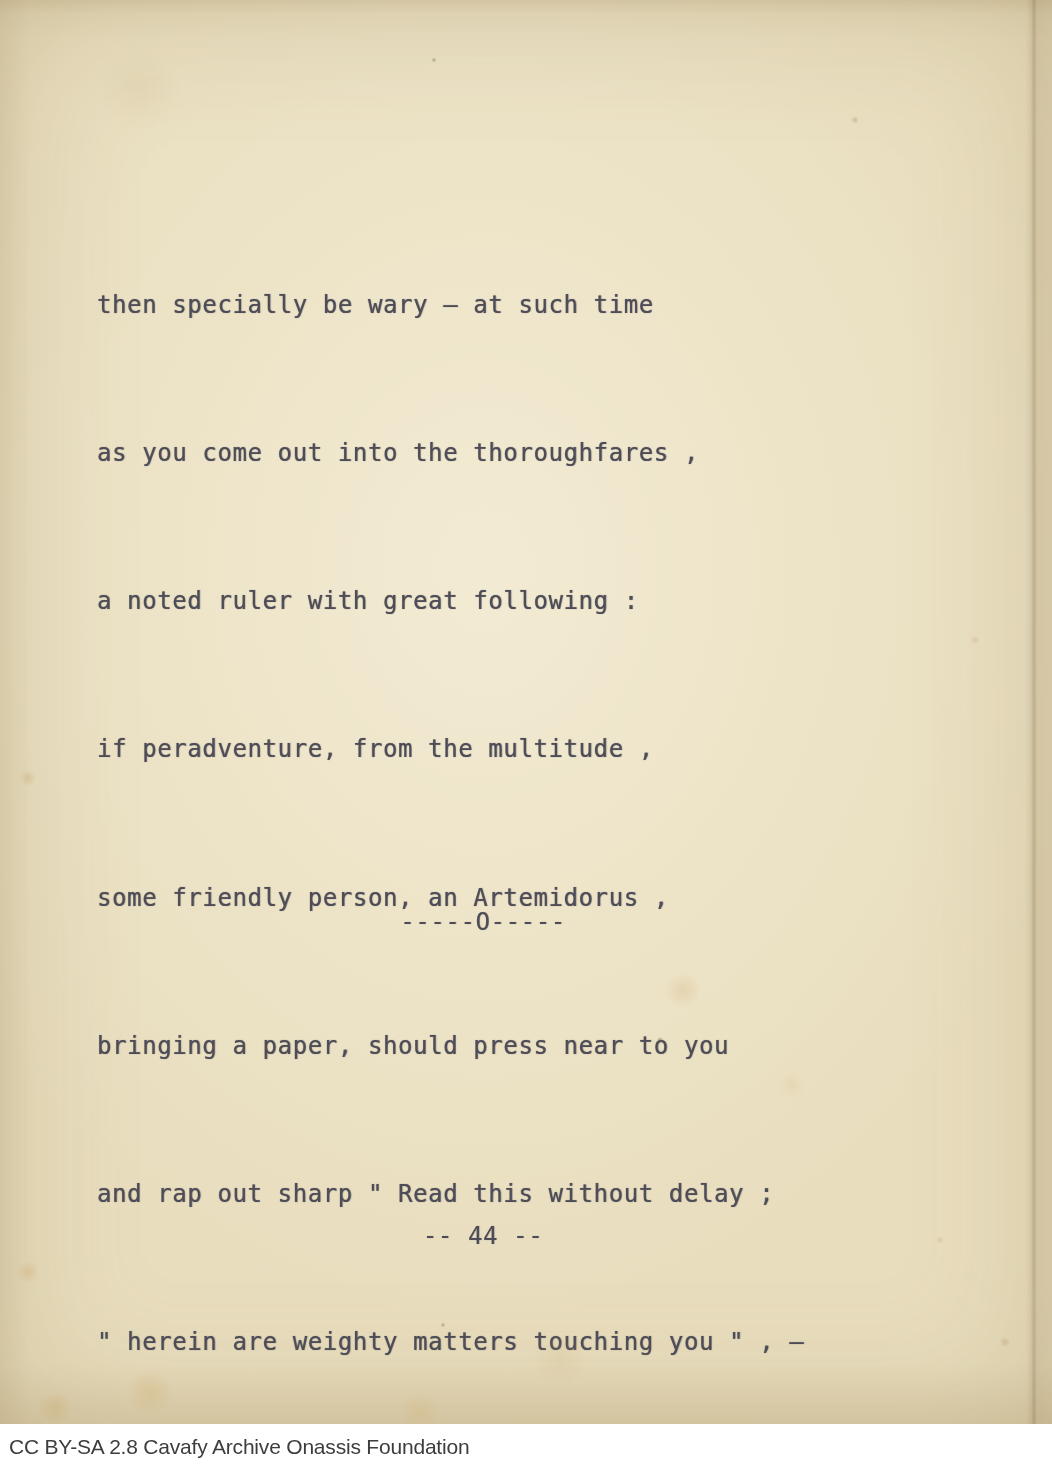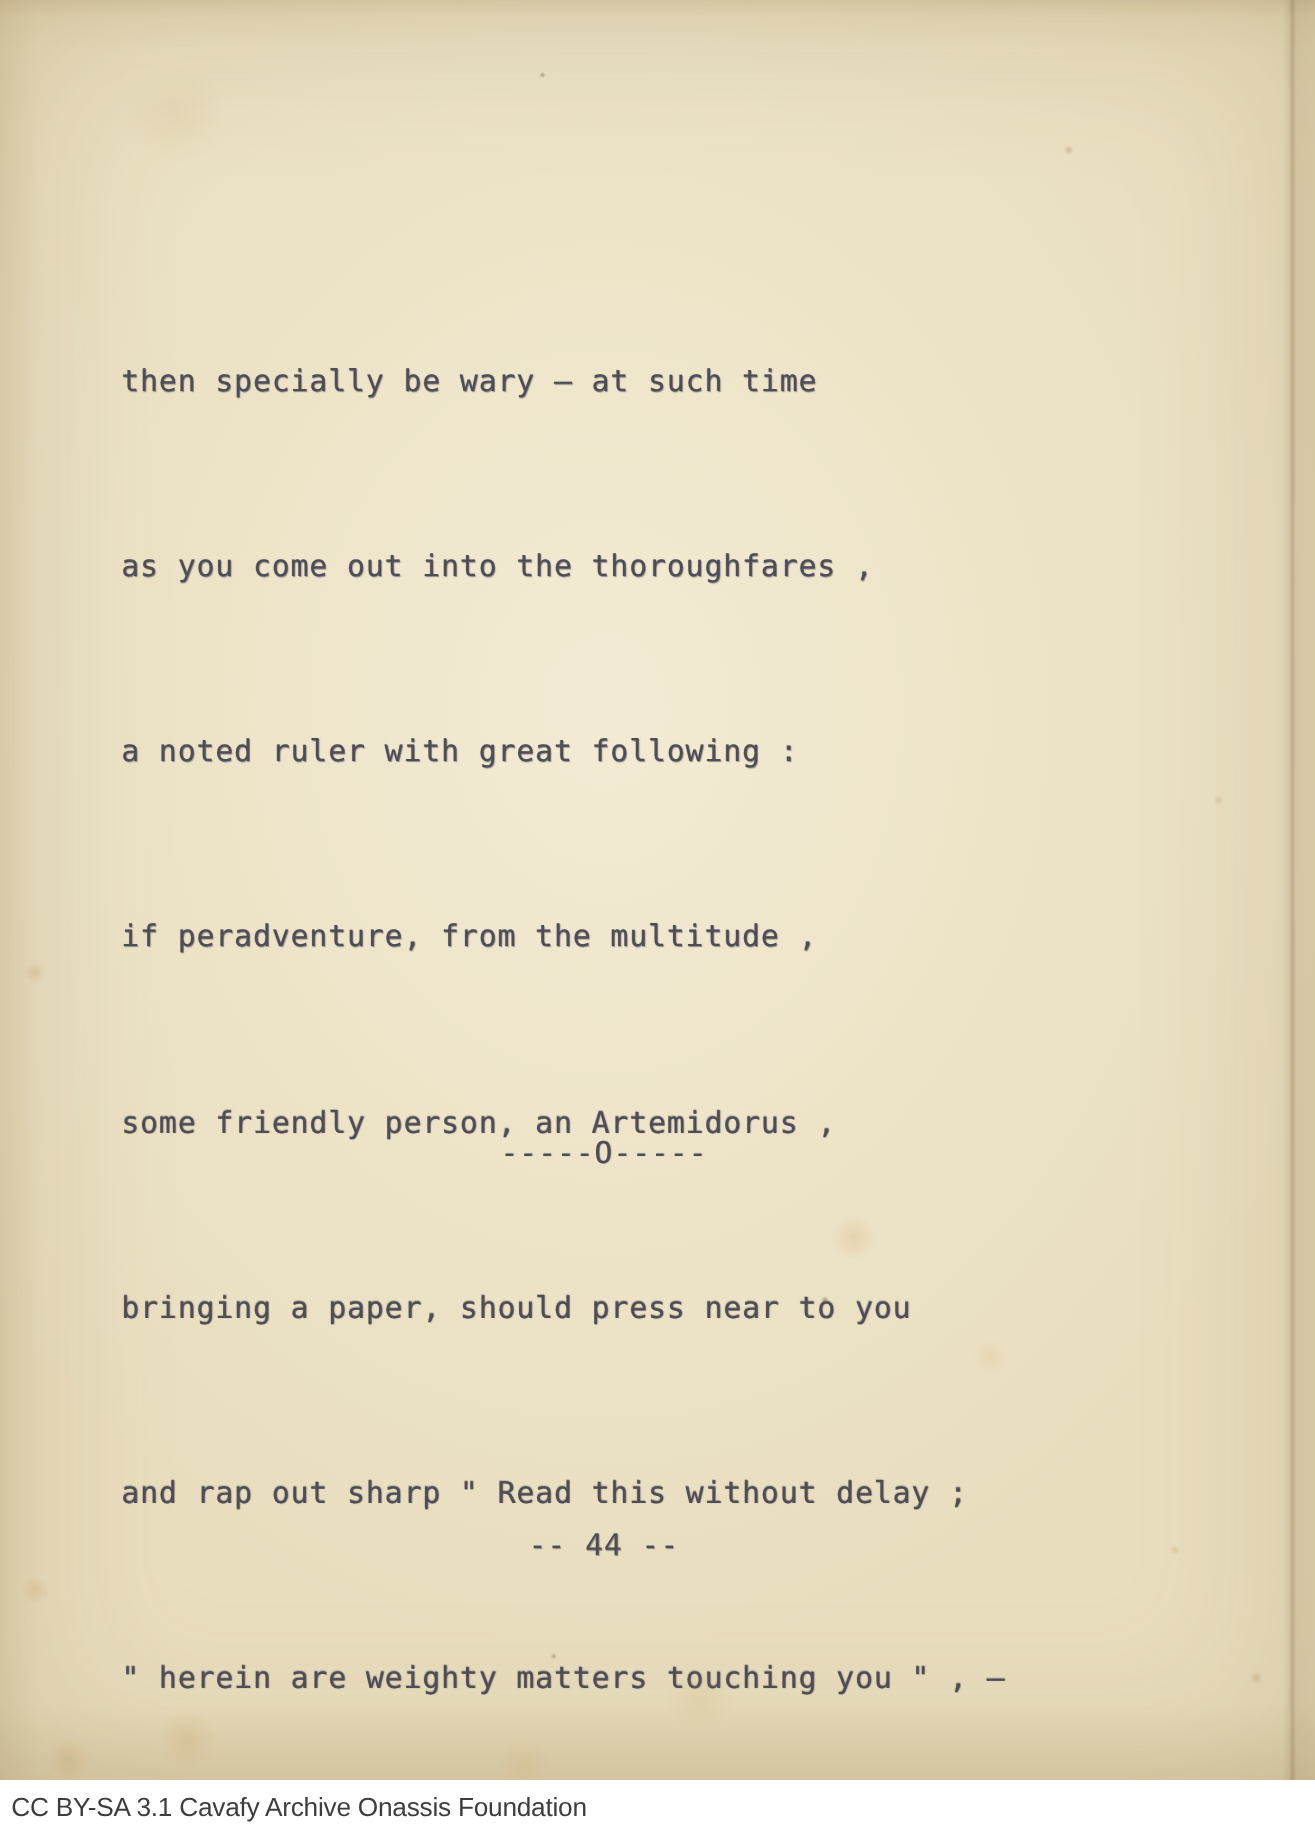--- a/index.html
+++ b/index.html
@@ -96,14 +96,14 @@
     
     
   </div>
   <div class="divider">-----O-----</div>
   <div class="page-number">-- 44 --</div>
   <div class="right-edge"></div>
   <div class="texture"></div>
 </div>
 
 <div class="footer-bar">
-  <span>CC BY-SA 3.1 Cavafy Archive Onassis Foundation</span>
+  <span>CC BY-SA 2.8 Cavafy Archive Onassis Foundation</span>
 </div>
 
 </body></html>

